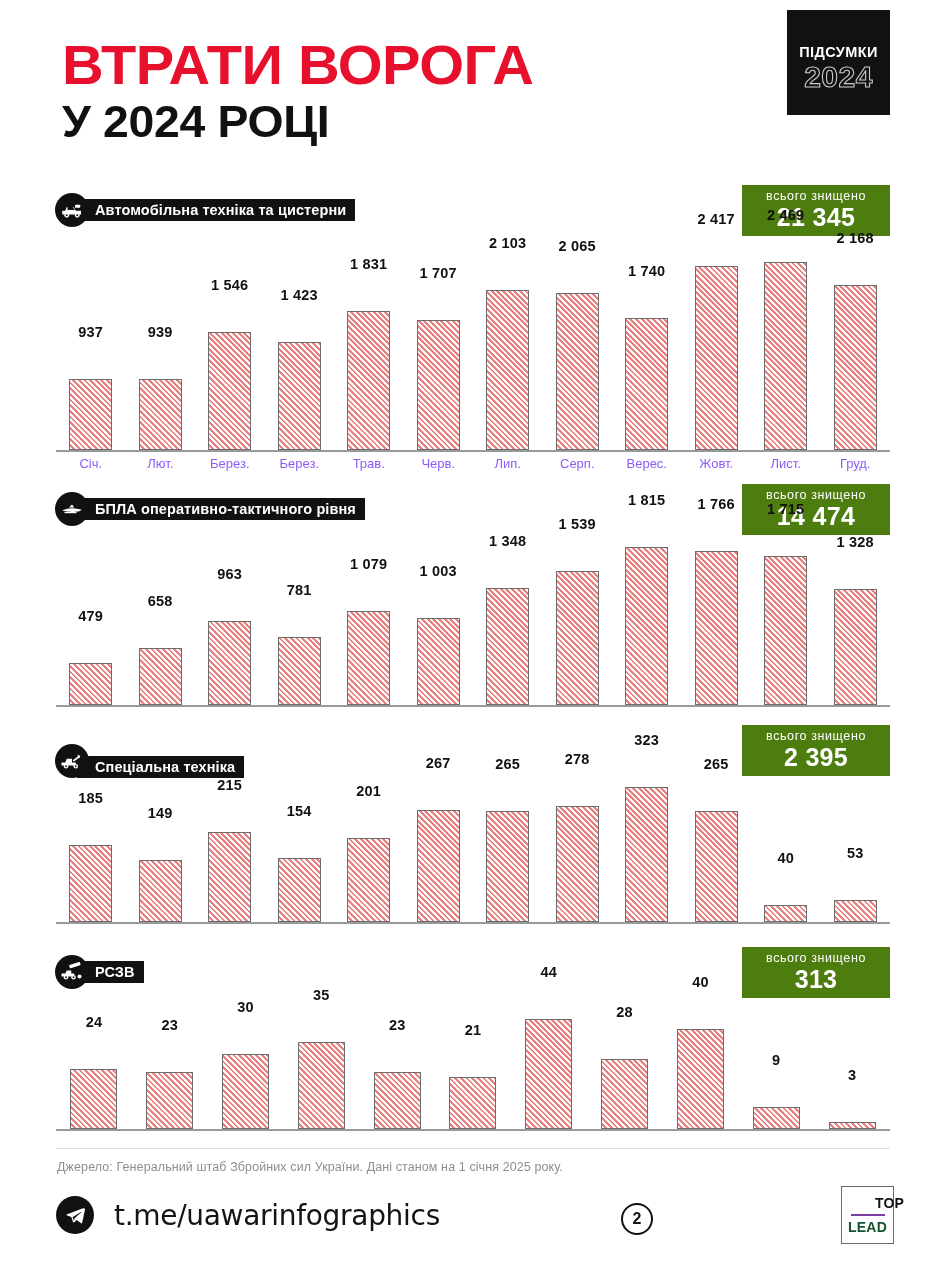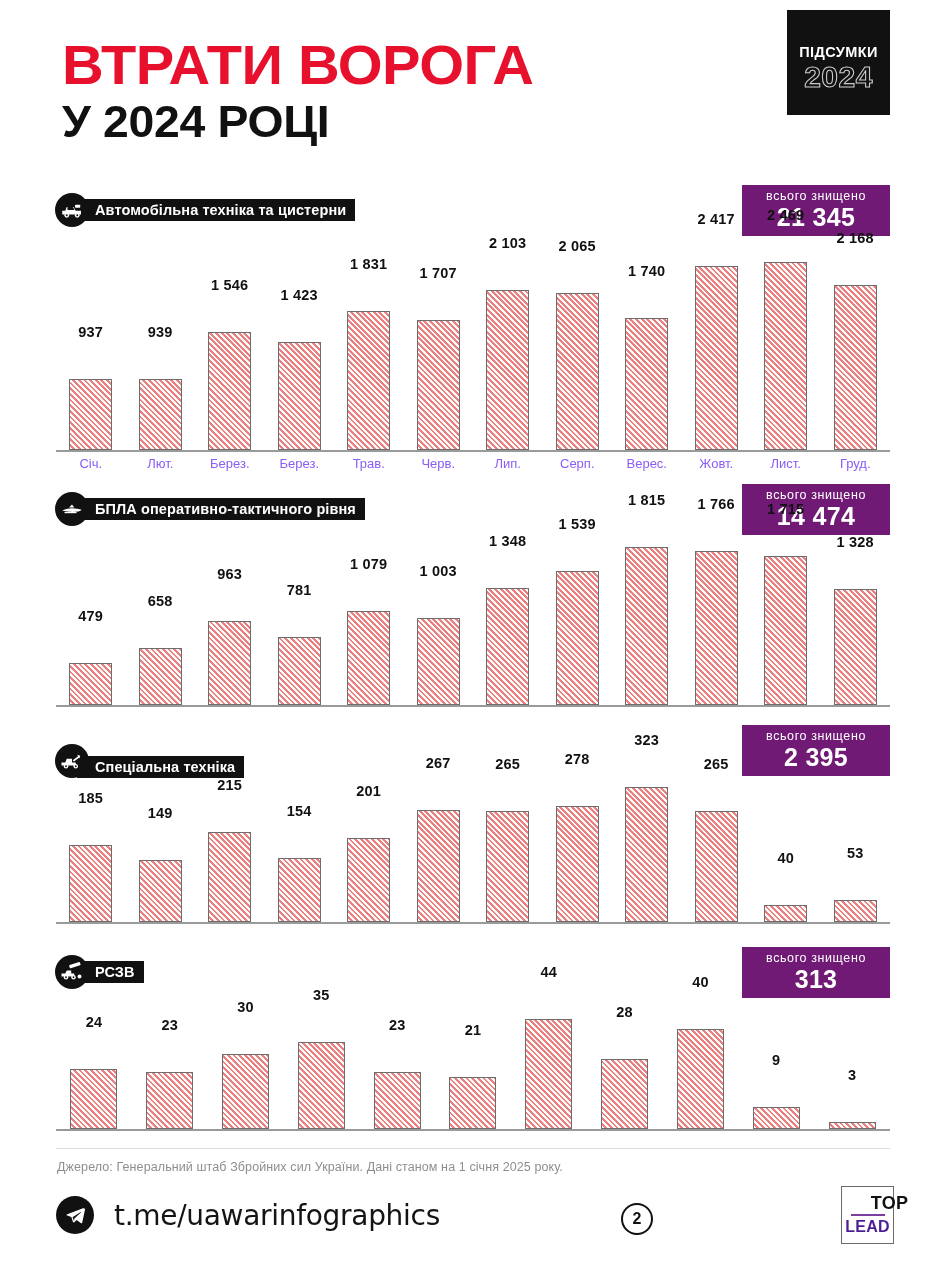--- a/index.html
+++ b/index.html
@@ -54,21 +54,21 @@
   .sec-label{
     background:#111111;color:#ffffff;
     font-size:14.5px;font-weight:bold;letter-spacing:0.1px;
     height:22px;line-height:22px;
     padding:0 9px 0 18px;margin-left:-12px;
     white-space:nowrap;
   }
 
   .total-box{
     position:absolute;right:56px;top:-4px;
-    background:#701a75;color:#ffffff;
+    background:#4d7c0f;color:#ffffff;
     padding:4px 12px 6px 12px;text-align:center;min-width:124px;
   }
   .total-cap{font-size:12.5px;letter-spacing:0.6px;line-height:15px;font-weight:normal;}
   .total-num{font-size:25px;font-weight:bold;line-height:26px;letter-spacing:0.3px;}
 
   
   .plot{position:absolute;left:56px;}
   .axis{position:absolute;left:0;height:2px;background:#9a9a9a;}
   .bars{position:absolute;left:0;bottom:2px;width:100%;display:flex;align-items:flex-end;}
   .bar-cell{flex:1 1 0;display:flex;flex-direction:column;align-items:center;justify-content:flex-end;position:relative;gap:36px;}
@@ -109,23 +109,23 @@
     border:2.5px solid #111111;color:#111111;
     font-size:16px;font-weight:bold;
     display:flex;align-items:center;justify-content:center;
   }
   .toplead{
     position:absolute;left:841px;top:1186px;
     width:53px;height:58px;border:1.6px solid #6b6b6b;
     display:flex;flex-direction:column;align-items:center;justify-content:center;
     box-sizing:border-box;
   }
-  .toplead .tl-t{font-size:18px;font-weight:bold;color:#111111;line-height:16px;letter-spacing:0.2px;margin-left:44px;}
+  .toplead .tl-t{font-size:14px;font-weight:bold;color:#111111;line-height:16px;letter-spacing:0.2px;margin-left:44px;}
   .toplead .tl-bar{width:34px;height:1.6px;background:#7b3fa0;margin:3px 0;}
-  .toplead .tl-b{font-size:16px;font-weight:bold;color:#4c1d95;line-height:16px;letter-spacing:0.2px;}
+  .toplead .tl-b{font-size:14px;font-weight:bold;color:#14532d;line-height:16px;letter-spacing:0.2px;}
 </style>
 </head>
 <body>
 
 <div class="header">
   <div class="title-block">
     <div class="title-line1">ВТРАТИ ВОРОГА</div>
     <div class="title-line2">У 2024 РОЦІ</div>
   </div>
   <div class="year-badge">

